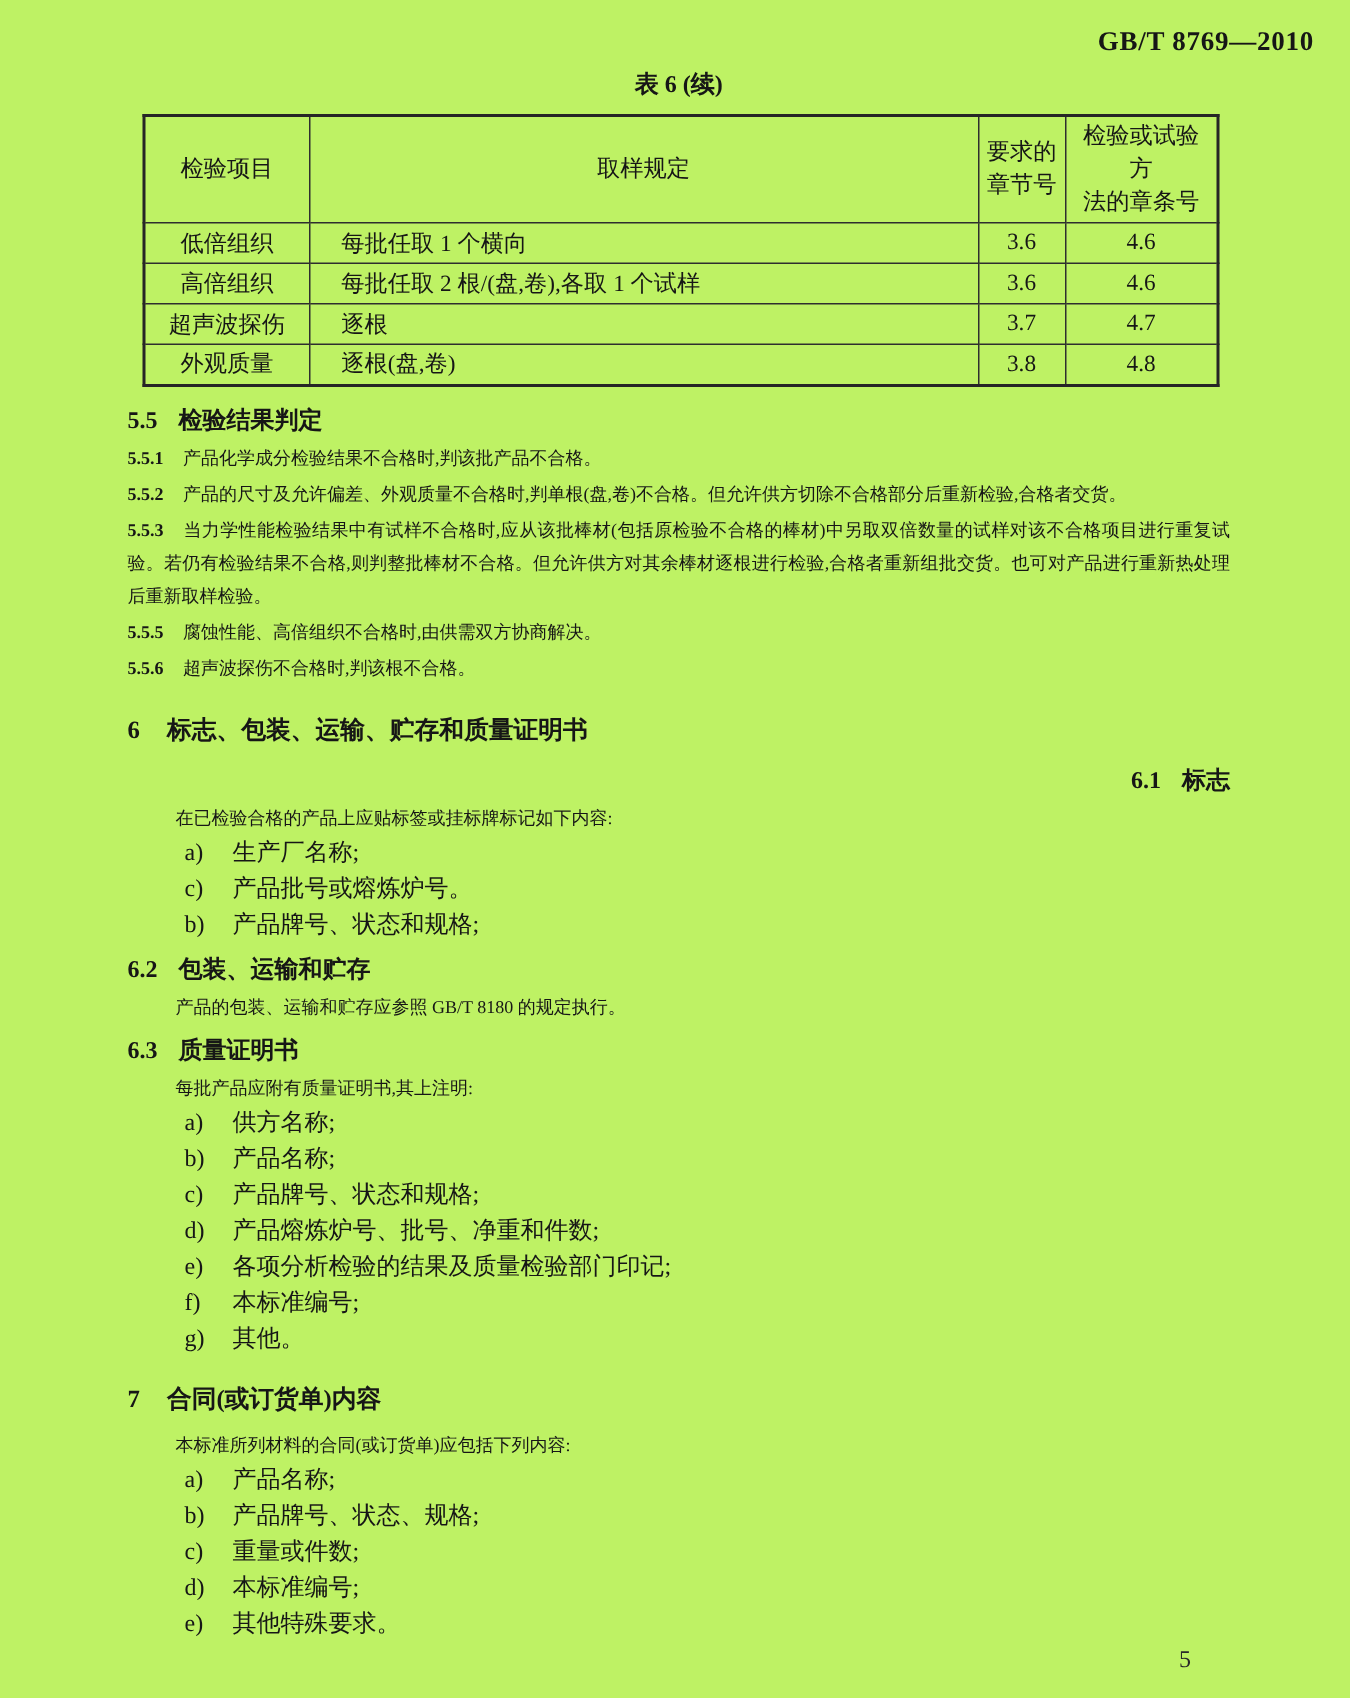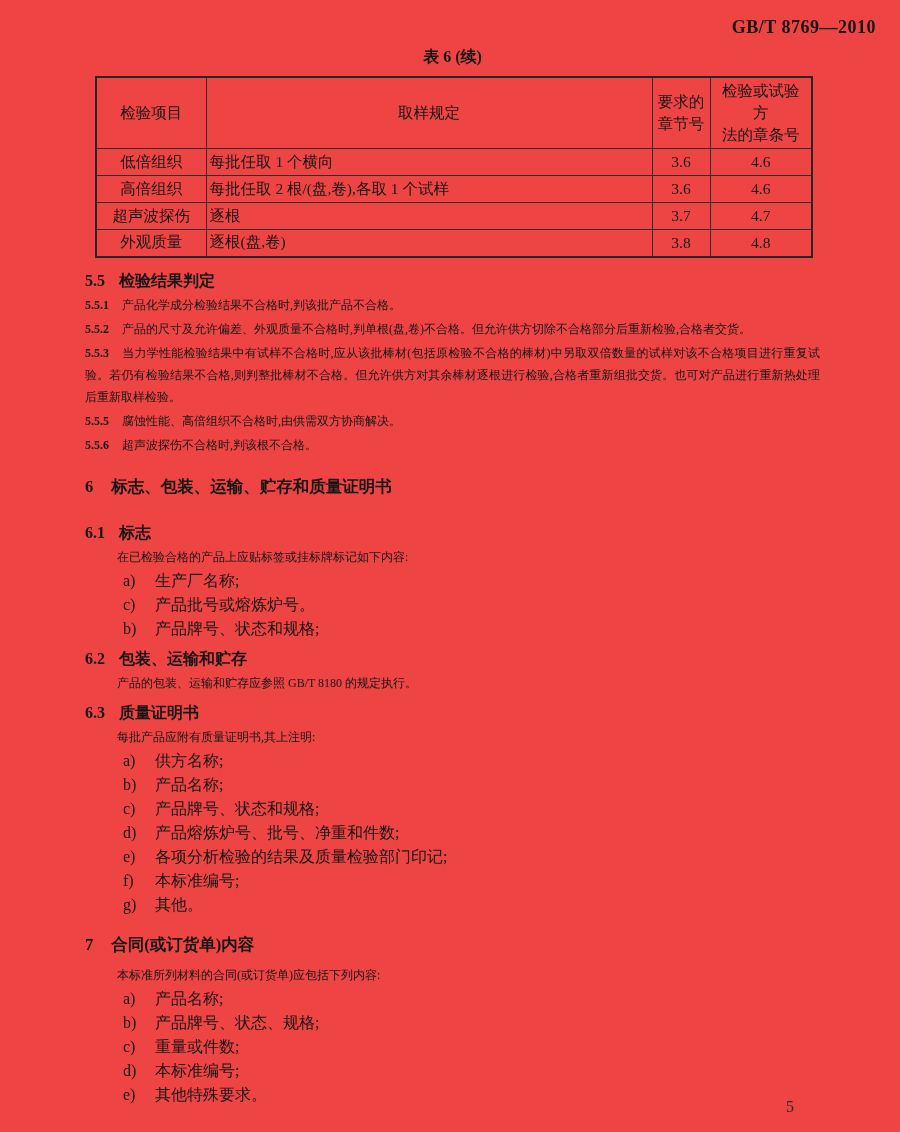--- a/index.html
+++ b/index.html
@@ -1,19 +1,19 @@
 <!DOCTYPE html>
 <html><head>
 <meta charset="utf-8">
 <style>
   html,body{margin:0;padding:0;background:#e9e9e9;}
   .page{
     position:relative;
     width:900px;height:1132px;
-    background:#ef4444;
+    background:#bef264;
     font-family:"Liberation Serif","DejaVu Serif",serif;
     color:#161616;
     overflow:hidden;
     box-sizing:border-box;
   }
   .doc-code{
     position:absolute;top:17px;right:24px;
     font-weight:bold;font-size:18px;letter-spacing:0.5px;
     font-family:"Liberation Serif","DejaVu Serif",serif;
   }
@@ -33,41 +33,41 @@
   .spec-table th,.spec-table td{
     border:1px solid #2e2e2e;
     font-size:15.5px;font-weight:normal;
     padding:2px 4px;
     box-sizing:border-box;
   }
   .spec-table th{height:50px;text-align:center;line-height:22px;}
   .spec-table td{height:27px;text-align:center;}
   .spec-table .c1{width:110px;}
   .spec-table .c2{width:446px;font-family:Liberation Serif, serif;}
-  .spec-table td.c2{text-align:left;padding-left:3px;}
+  .spec-table td.c2{text-align:left;padding-left:21px;}
   .spec-table .c3{width:58px;}
   .spec-table .c4{width:102px;}
   .para{
     margin:2px 0 0 0;
     font-size:12px;line-height:22px;
     text-align:justify;
   }
   .para.indent{text-indent:32px;}
   .num{font-weight:bold;margin-right:13px;white-space:nowrap;}
   .clause-heading{
     margin:8px 0 0 0;
     font-size:16px;line-height:22px;font-weight:bold;
   }
   .clause-heading .num{margin-right:14px;}
   .chapter-heading{
     margin:20px 0 8px 0;
     font-size:16.5px;line-height:22px;font-weight:bold;
   }
   .chapter-heading .num{margin-right:18px;}
-  .mt-sect{margin-top:24px;}
+  .mt-sect{margin-top:12px;text-align:right;}
   .mt-55{margin-top:12px;}
   .list-item{
     margin:1px 0 0 38px;
     font-size:16px;line-height:23px;
   }
   .li-label{display:inline-block;width:32px;}
   .page-number{
     position:absolute;left:786px;top:1098px;
     font-size:16px;color:#2a2a2a;
   }

